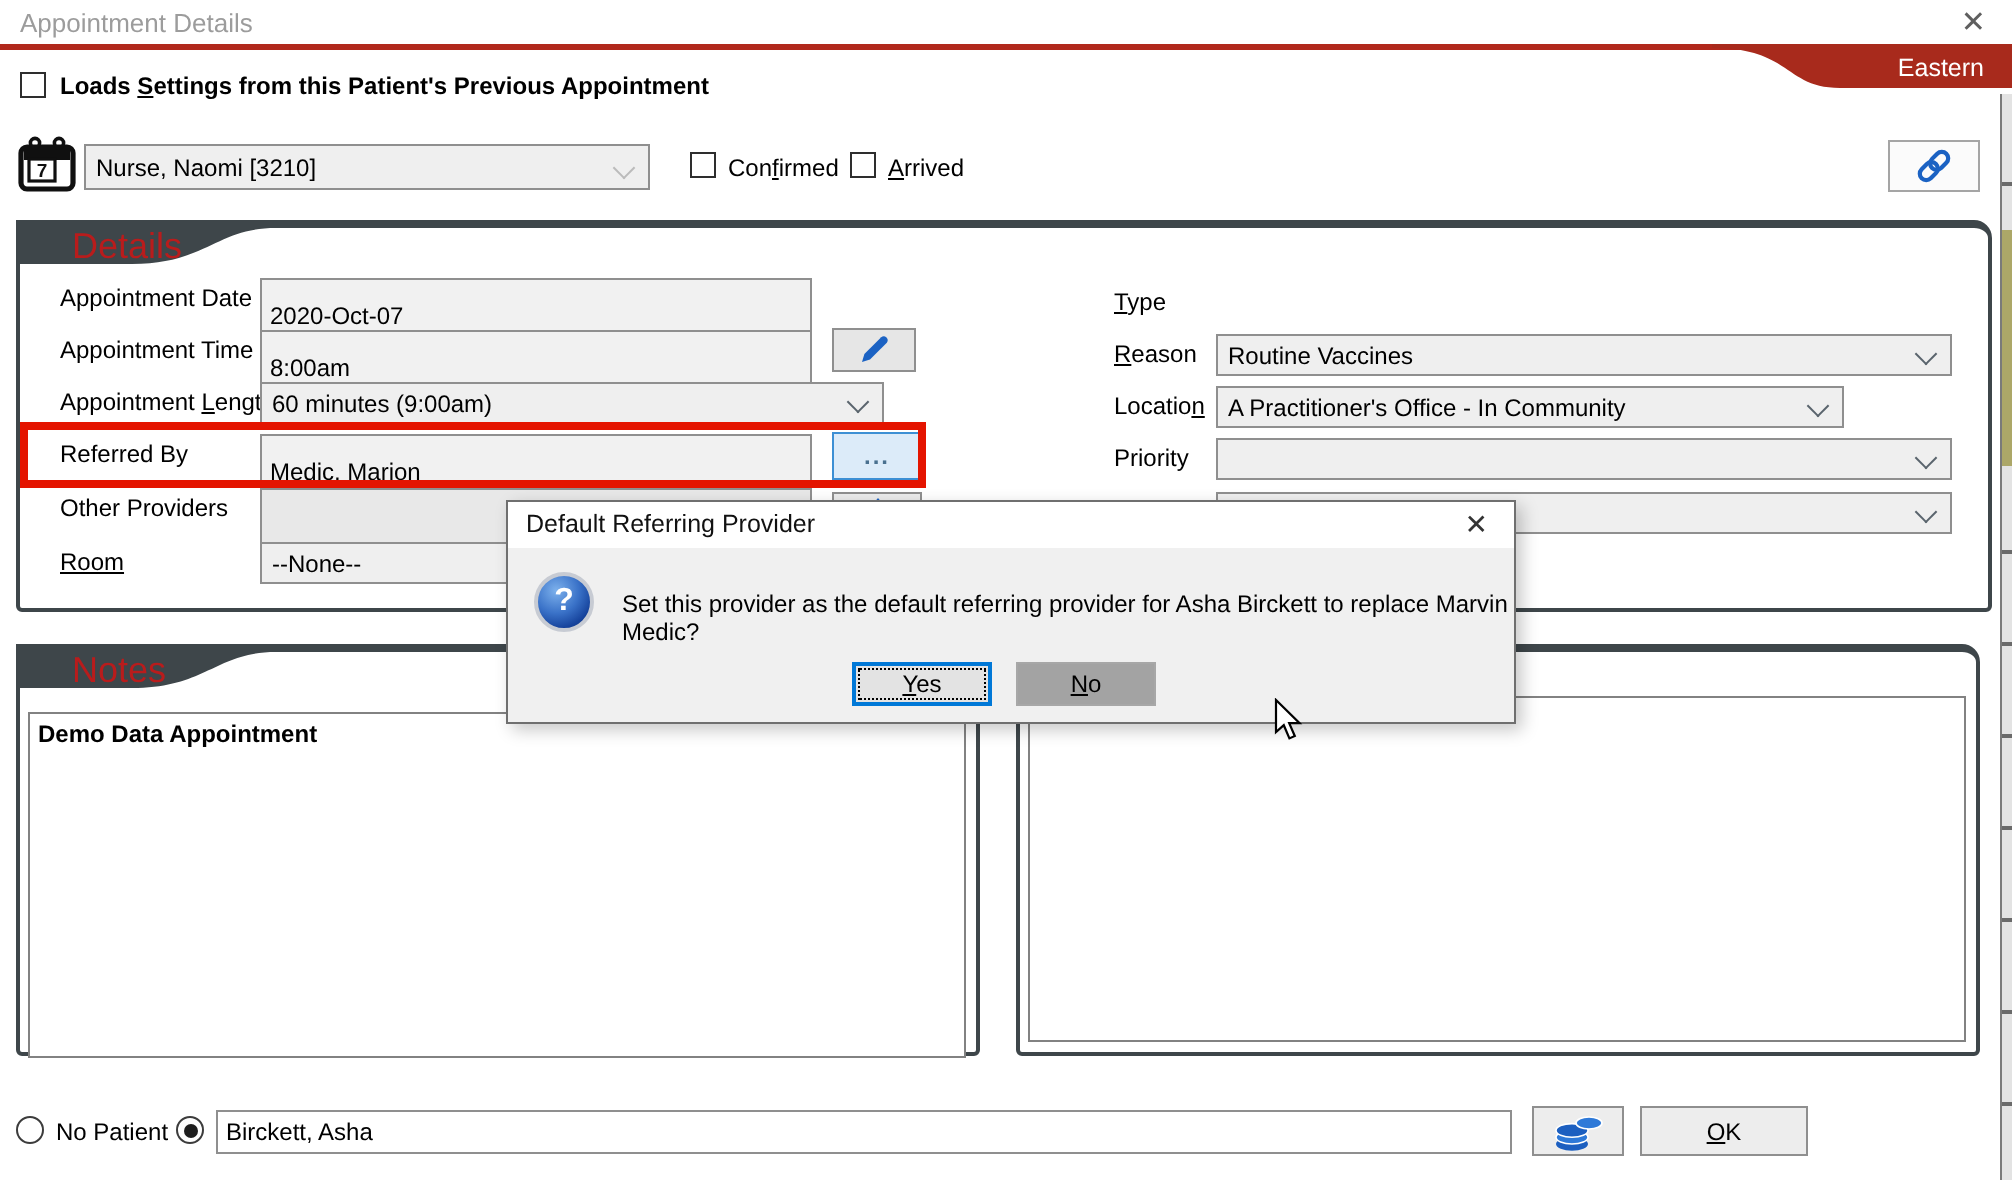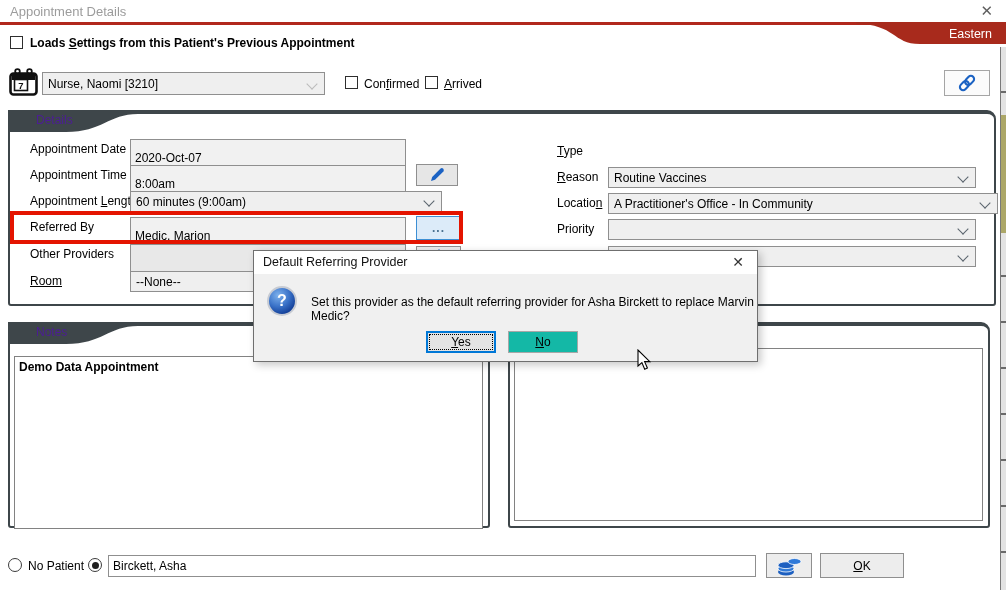--- a/index.html
+++ b/index.html
@@ -22,21 +22,21 @@
   .chev{position:absolute;right:8px;top:5px;width:7px;height:7px;
         border-right:1.6px solid #5a646d;border-bottom:1.6px solid #5a646d;transform:rotate(45deg);}
   .chev.lt{border-color:#bbb;}
   .field{position:absolute;background:#f1f1f1;border:1px solid #8f8f8f;height:37px;
          font:12px "Liberation Sans",sans-serif;padding:0 4px;box-sizing:border-box;color:#000;}
   .field.dis{background:#e8e8e8;}
   .field.white{background:#fff;}
   .group{position:absolute;background:#fff;border:2px solid #3e464a;border-top-width:4px;
          border-radius:3px 9px 3px 3px;box-sizing:border-box;}
   .tab{position:absolute;width:150px;height:22px;}
-  .tabtxt{position:absolute;color:#4c1d95;font-size:12px;}
+  .tabtxt{position:absolute;color:#b91c1c;font-size:18px;}
   .pushbtn{position:absolute;background:#ededed;border:1px solid #8f8f8f;box-sizing:border-box;
            font-size:12px;display:flex;align-items:center;justify-content:center;
            font-family:"Liberation Sans",sans-serif;cursor:default;}
   .browse{background:#dcebf9;border:1px solid #3d8fd4;color:#49708f;font-weight:bold;letter-spacing:1px;}
   .notesarea{position:absolute;background:#fff;border:1px solid #828282;box-sizing:border-box;
              font:12px "Liberation Sans",sans-serif;padding:3px 4px;resize:none;outline:none;}
   .redbox{position:absolute;left:10px;top:211px;width:453px;height:33px;border:4px solid #e41400;
           box-sizing:border-box;z-index:20;pointer-events:none;}
   .sliverbtn{position:absolute;left:416px;top:246px;width:45px;height:22px;background:#ececec;
              border:1px solid #8f8f8f;box-sizing:border-box;z-index:5;display:flex;justify-content:center;}
@@ -45,21 +45,21 @@
   .modal .mtitlebar{position:absolute;left:0;top:0;right:0;height:23px;background:#fff;}
   .modal .mtitle{position:absolute;left:9px;top:4px;font-size:12.5px;color:#111;}
   .modal .mclose{position:absolute;right:13px;top:3px;font-size:14px;color:#333;}
   .qicon{position:absolute;left:13px;top:35px;width:30px;height:30px;border-radius:50%;
          background:radial-gradient(circle at 35% 28%,#7db1ec 0%,#3a72c8 45%,#16439c 75%,#0d2f74 100%);
          border:2px solid #c7cbd3;box-sizing:border-box;color:#fff;font-weight:bold;font-size:16px;
          display:flex;align-items:center;justify-content:center;}
   .mmsg{position:absolute;left:57px;top:44px;font-size:12px;}
   .yesbtn{left:172px;top:80px;width:70px;height:22px;background:#e3e3e3;border:2px solid #0078d7;
           outline:1px dotted #000;outline-offset:-4px;}
-  .nobtn{left:254px;top:80px;width:70px;height:22px;background:#14b8a6;border:1px solid #a7a7a7;}
+  .nobtn{left:254px;top:80px;width:70px;height:22px;background:#a3a3a3;border:1px solid #a7a7a7;}
   .strip{position:absolute;left:1000px;top:47px;width:6px;height:543px;border-left:1px solid #7a7a7a;
          background:repeating-linear-gradient(#e3e3e3 0 44px,#6a6a6a 44px 46px);box-sizing:border-box;}
   .stripolive{position:absolute;left:1001px;top:115px;width:5px;height:118px;background:#aca768;}
   .cursor{position:absolute;left:637px;top:349px;z-index:300;pointer-events:none;}
 </style>
 </head>
 <body>
 
 <div class="screen">
 
@@ -149,21 +149,21 @@
 
   <div class="lbl" style="left:557px;top:144px;"><span></span><span class="u">T</span><span>ype</span></div>
 
   <div class="lbl" style="left:557px;top:170px;"><span></span><span class="u">R</span><span>eason</span></div>
   <div class="combo" style="left:608px;top:167px;width:368px;">
     <span class="ct">Routine Vaccines</span>
     <span class="chev"></span>
   </div>
 
   <div class="lbl" style="left:557px;top:196px;"><span>Locatio</span><span class="u">n</span><span></span></div>
-  <div class="combo" style="left:608px;top:193px;width:390px;">
+  <div class="combo" style="left:608px;top:193px;width:314px;">
     <span class="ct">A Practitioner's Office - In Community</span>
     <span class="chev"></span>
   </div>
 
   <div class="lbl" style="left:557px;top:222px;">Priority</div>
   <div class="combo" style="left:608px;top:219px;width:368px;">
     <span class="ct"></span>
     <span class="chev"></span>
   </div>
 

